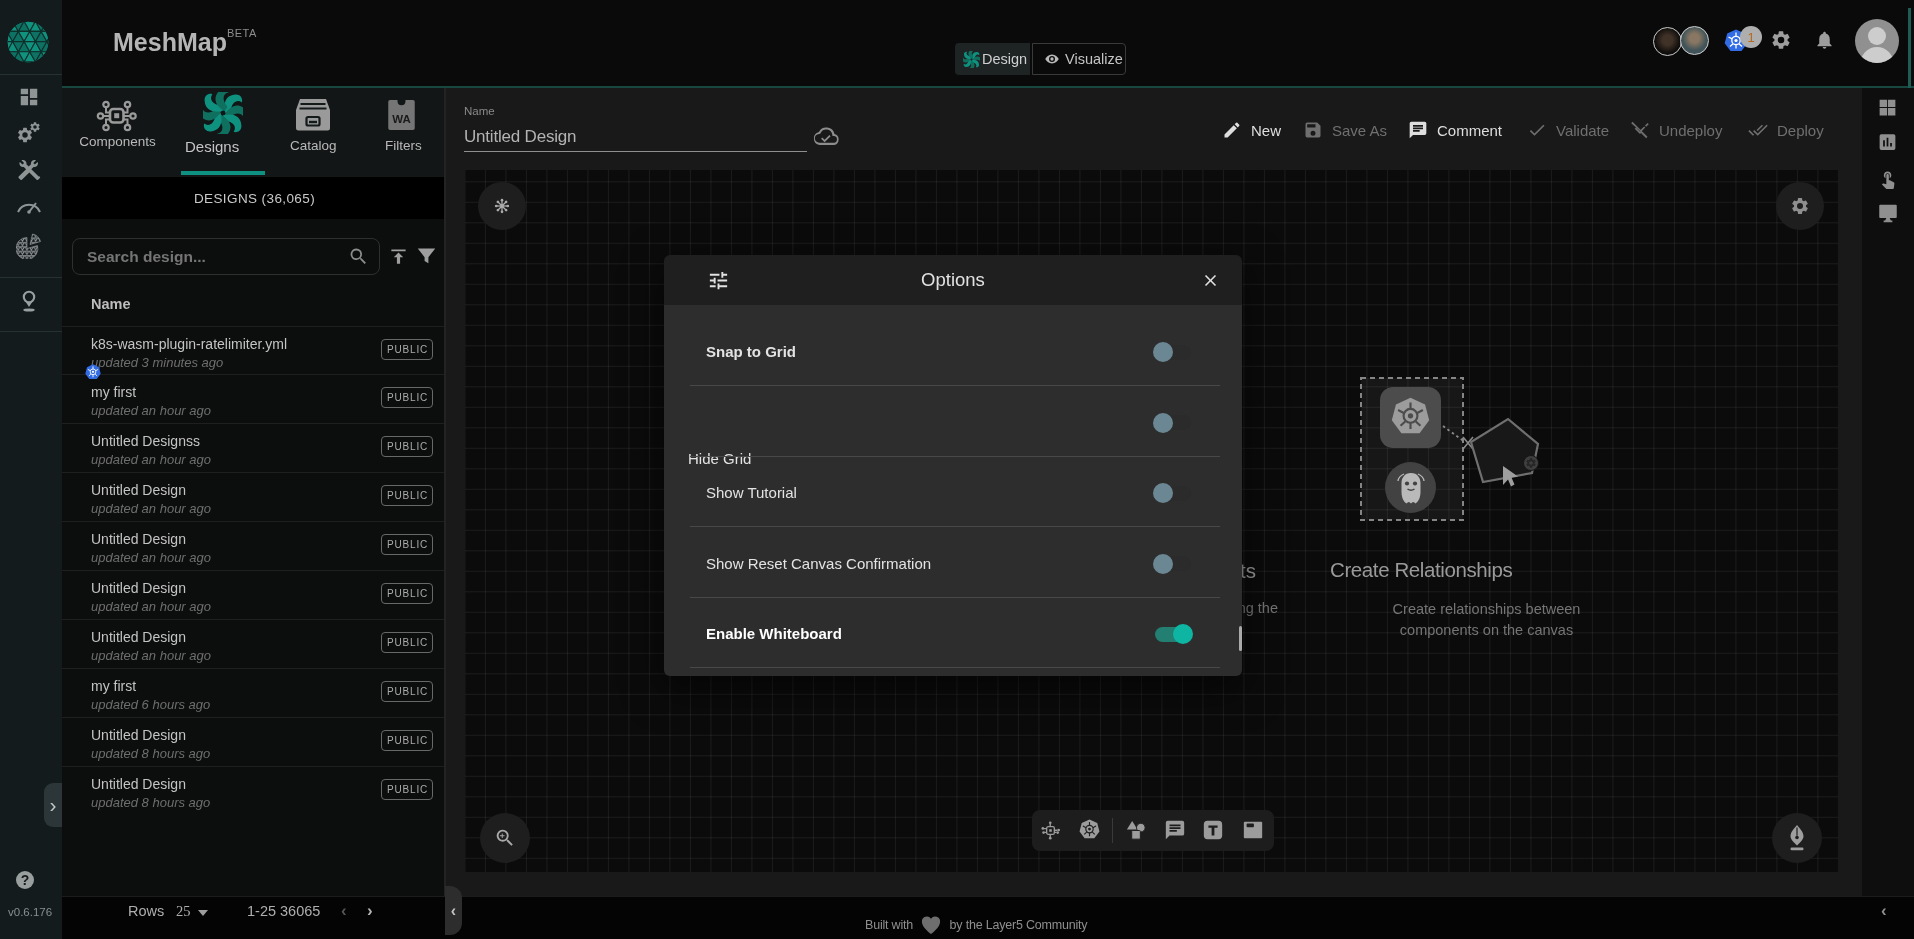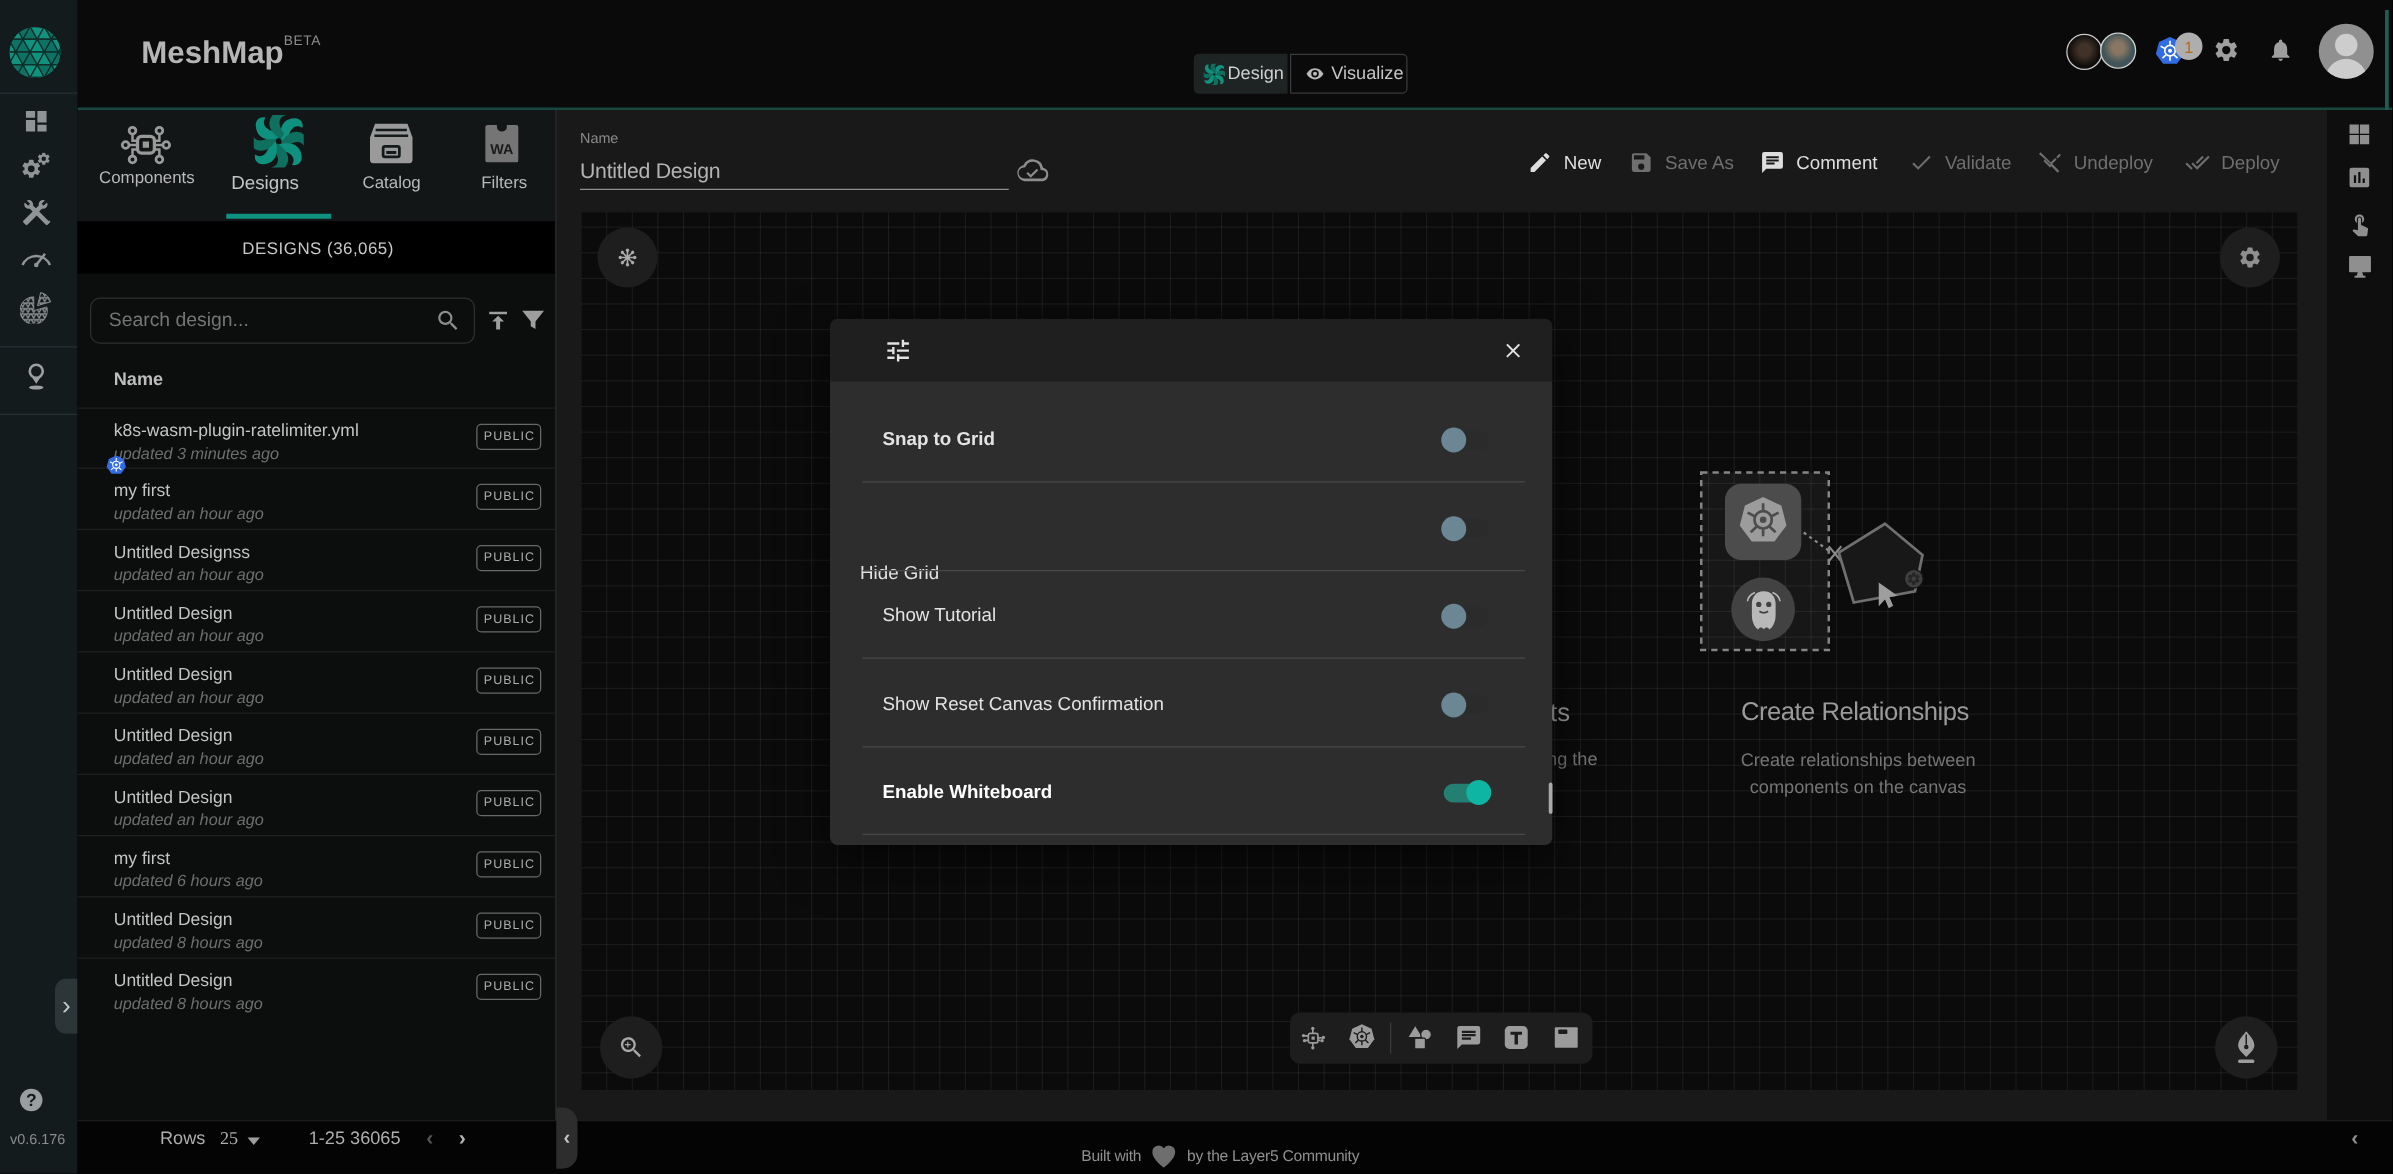--- a/index.html
+++ b/index.html
@@ -225,21 +225,21 @@
     </svg>
   <div class="abs" style="left:-7px; top:46px; width:125px; text-align:center; color:#b9b9b9; font-size:13.5px;">Components</div>
   <div class="abs" style="left:123px; top:50px; width:76px; text-align:left; color:#c5c5c5; font-size:15px;">Designs</div>
   <div class="abs" style="left:228px; top:50px; width:46px; text-align:center; color:#b9b9b9; font-size:13.5px;">Catalog</div>
   <div class="abs" style="left:323px; top:50px; width:33px; text-align:center; color:#b9b9b9; font-size:13.5px;">Filters</div>
   <div class="abs" style="left:119px; top:83px; width:84px; height:4px; background:#0e9180;"></div>
 </div>
 
 <div class="abs" style="left:62px; top:177px; width:385px; height:42px; background:#000; color:#c9c9c9; font-size:13.5px; letter-spacing:0.4px; display:flex; align-items:center; justify-content:center;">DESIGNS (36,065)</div>
 
-<div class="abs" style="left:72px; top:238px; width:308px; height:37px; border:1px solid #2e2f2f; border-radius:8px; display:flex; align-items:center; padding:0 10px 0 14px;">
+<div class="abs" style="left:72px; top:238px; width:308px; height:37px; border:1px solid #2e2f2f; border-radius:8px; display:flex; align-items:center; padding:0 10px 0 14px;font-weight:bold;">
   <span style="color:#757575; font-size:15.5px; flex:1;">Search design...</span>
   <svg width="21" height="21" viewBox="0 0 24 24">
       <path d="M15.5 14h-.8l-.3-.3a6.5 6.5 0 10-.7.7l.3.3v.8l5 5 1.5-1.5-5-5zm-6 0a4.5 4.5 0 110-9 4.5 4.5 0 010 9z" fill="#8d8d8d"></path>
     </svg>
 </div>
 <svg class="abs" style="left:389px; top:247px;" width="19" height="19" viewBox="0 0 24 24">
     <path d="M3 3h18v2.5H3zM12 7l-6 6h4v8h4v-8h4z" fill="#9e9e9e"></path>
   </svg>
 <svg class="abs" style="left:417px; top:248px;" width="19" height="17" viewBox="0 0 24 20">
     <path d="M1 0h22l-8.6 10.9v7.6l-4.8-2.9v-4.7z" fill="#9e9e9e"></path>
@@ -502,21 +502,21 @@
 <svg class="abs" id="pentagon" style="left:1435px; top:408px;" width="120" height="90" viewBox="0 0 120 90">
  <path d="M8 18 L30 34" stroke="#8a8a8a" stroke-width="1.8" stroke-dasharray="2.5 3"></path>
  <path d="M28 29 l10 12 M38 29 l-10 12" stroke="#8a8a8a" stroke-width="1.6"></path>
  <polygon points="73,11 103,36 97,65 48,74 36,34" fill="#181818" stroke="#6f6f6f" stroke-width="2.2"></polygon>
  <circle cx="96" cy="55" r="7.5" fill="#3f3f3f" stroke="#161616" stroke-width="1"></circle>
  <g fill="#262626" transform="translate(90 49) scale(0.5)">
       <path d="M19.14 12.94c.04-.3.06-.61.06-.94 0-.32-.02-.64-.07-.94l2.03-1.58a.49.49 0 00.12-.61l-1.92-3.32a.49.49 0 00-.59-.22l-2.39.96a7 7 0 00-1.62-.94l-.36-2.54a.48.48 0 00-.48-.41h-3.84a.48.48 0 00-.47.41l-.36 2.54c-.59.24-1.13.57-1.62.94l-2.39-.96a.48.48 0 00-.59.22L2.74 8.87c-.12.21-.08.47.12.61l2.03 1.58c-.05.3-.09.63-.09.94s.02.64.07.94l-2.03 1.58a.49.49 0 00-.12.61l1.92 3.32c.12.22.37.29.59.22l2.39-.96c.5.38 1.03.7 1.62.94l.36 2.54c.05.24.24.41.48.41h3.84c.24 0 .44-.17.47-.41l.36-2.54c.59-.24 1.13-.56 1.62-.94l2.39.96c.22.08.47 0 .59-.22l1.92-3.32a.49.49 0 00-.12-.61l-2.01-1.58zM12 15.6A3.6 3.6 0 1112 8.4a3.6 3.6 0 010 7.2z"></path>
     </g>
  <path d="M68 58 l0 19 5 -5.5 3 7 3.5 -2 -3 -7 6.5 -1 z" fill="#9e9e9e"></path>
   </svg>
-<div class="abs" style="left:1330px; top:558px; width:245px; text-align:right; color:#9a9a9a; font-size:20.5px; letter-spacing:-0.4px;">Create Relationships</div>
+<div class="abs" style="left:1330px; top:558px; width:245px; text-align:left; color:#9a9a9a; font-size:20.5px; letter-spacing:-0.4px;">Create Relationships</div>
 <div class="abs" style="left:1364px; top:599px; width:245px; text-align:center; color:#757575; font-size:14.5px; line-height:21px;">Create relationships between components on the canvas</div>
 
 <div class="abs" style="left:1226px; top:559px; width:30px; text-align:right; color:#9a9a9a; font-size:20.5px; overflow:hidden;">ts</div>
 <div class="abs" style="left:1226px; top:600px; width:52px; text-align:right; color:#757575; font-size:14.5px;">ng the</div>
 
 <div class="abs" style="left:1862px; top:88px; width:52px; height:808px; background:#0e0e0e;"></div>
 <svg class="abs" style="left:1877px; top:97px;" width="21" height="21" viewBox="0 0 24 24">
     <path d="M3 3h8.5v8.5H3zM12.5 3H21v8.5h-8.5zM3 12.5h8.5V21H3zM12.5 12.5H21V21h-8.5z" fill="#8f8f8f"></path>
   </svg>
 <svg class="abs" style="left:1877px; top:131px;" width="21" height="22" viewBox="0 0 24 24">
@@ -534,20 +534,21 @@
 <div class="abs" style="left:62px; top:896px; width:1852px; height:1px; background:#1c1c1c;"></div>
 <div class="abs" style="left:865px; top:915px; color:#8f8f8f; font-size:12.5px; letter-spacing:-0.2px; display:flex; align-items:center;">Built with&nbsp;<svg width="22" height="20" viewBox="0 0 24 22" style="margin:0 4px;">
       <path d="M12 21S2 14 2 7.5A5.5 5.5 0 0112 4a5.5 5.5 0 0110 3.5C22 14 12 21 12 21z" fill="#6e6e6e"></path>
     </svg>&nbsp;by the Layer5 Community</div>
 
 <div class="abs" style="left:664px; top:255px; width:578px; height:421px; border-radius:6px; box-shadow:0 12px 40px rgba(0,0,0,0.6); overflow:hidden;">
   <div style="height:50px; background:#1f1f1f; display:flex; align-items:center; position:relative;">
     <svg style="position:absolute; left:43px;" width="23" height="23" viewBox="0 0 24 24">
         <path d="M3 17v2h6v-2H3zM3 5v2h10V5H3zm10 16v-2h8v-2h-8v-2h-2v6h2zM7 9v2H3v2h4v2h2V9H7zm14 4v-2H11v2h10zm-6-4h2V7h4V5h-4V3h-2v6z" fill="#e2e2e2"></path>
       </svg>
+    <div style="flex:1; text-align:center; color:#e2e2e2; font-size:18.5px;">Options</div>
     <svg style="position:absolute; right:22px;" width="19" height="19" viewBox="0 0 24 24">
         <path d="M19 6.4L17.6 5 12 10.6 6.4 5 5 6.4 10.6 12 5 17.6 6.4 19 12 13.4 17.6 19 19 17.6 13.4 12z" fill="#e2e2e2"></path>
       </svg>
   </div>
   <div id="modalbody" style="height:371px; background:#2d2d2d; position:relative;">
       <div style="position:absolute; left:42px; top:38px; color:#e3e3e3; font-size:15px;font-weight:bold;">Snap to Grid</div>
       <div style="position:absolute; left:491px; top:39.5px; width:36px; height:15px; border-radius:8px; background:#2b2b2b;"></div>
       <div style="position:absolute; left:489px; top:37px; width:20px; height:20px; border-radius:50%; background:#6b8794;"></div>
       <div style="position:absolute; left:26px; top:80px; width:530px; height:1px; background:#484848;"></div>
       <div style="position:absolute; left:24px; top:108.6px; color:#e3e3e3; font-size:15px;margin-top:36px;">Hide Grid</div>

